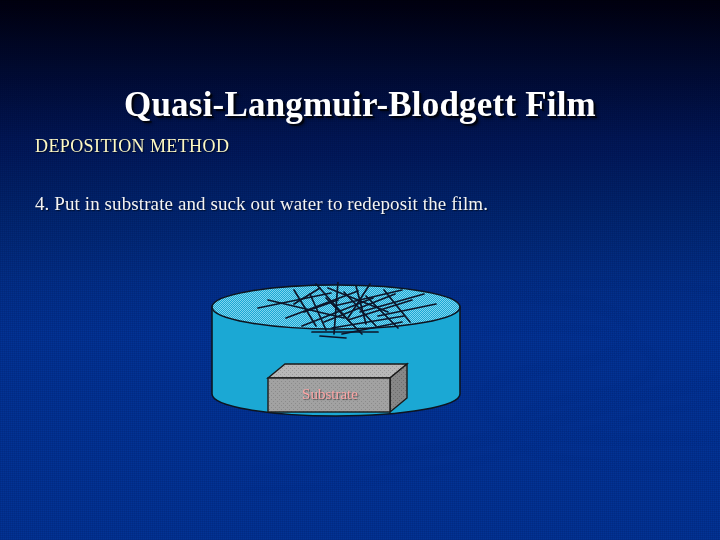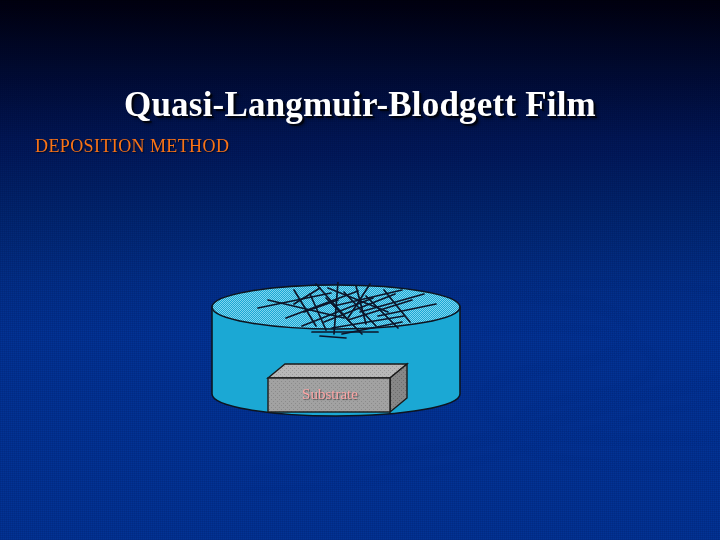--- a/index.html
+++ b/index.html
@@ -48,21 +48,21 @@
     color:#ffffff;
     letter-spacing:.2px;
     text-shadow:2px 2px 0 rgba(0,0,0,.65), 3px 3px 3px rgba(0,0,0,.45);
     white-space:nowrap;
     margin-top:45px;
   }
 
   
   #subhead{
     position:absolute;left:35px;top:136px;
-    font-size:18px;color:#f97316;
+    font-size:18px;color:#fef9c3;
     letter-spacing:.4px;
     text-shadow:1px 1px 1px rgba(0,0,0,.55);
     white-space:nowrap;
   }
   #step-line{
     position:absolute;left:35px;top:193px;
     font-size:19px;color:#f4f4f4;
     letter-spacing:.1px;
     text-shadow:1px 1px 1px rgba(0,0,0,.55);
     white-space:nowrap;
@@ -121,20 +121,21 @@
         <path d="M 230,472 C 330,470 430,455 520,430 C 610,405 670,388 720,382" stroke-width="14" opacity=".9"></path>
         <path d="M 210,492 C 320,492 420,478 512,452 C 604,426 668,408 720,402" stroke-width="9" opacity=".6"></path>
         <path d="M 400,298 C 480,286 560,280 640,284 C 690,286 712,290 720,292" stroke-width="9" opacity=".55"></path>
       </g>
     </svg>
   </div>
 
   <div id="title">Quasi-Langmuir-Blodgett Film</div>
 
   <div id="subhead">DEPOSITION METHOD</div>
+  <div id="step-line">4.  Put in substrate and suck out water to redeposit the film.</div>
 
   <div id="diagram">
     <svg width="280" height="158" viewBox="0 0 280 158" xmlns="http://www.w3.org/2000/svg">
       <defs>
         <pattern id="surfdither" width="2" height="2" patternUnits="userSpaceOnUse">
           <rect width="2" height="2" fill="#1ba8d4"></rect>
           <rect x="0" y="0" width="1" height="1" fill="#7fd5ef"></rect>
           <rect x="1" y="1" width="1" height="1" fill="#7fd5ef"></rect>
         </pattern>
         <pattern id="graydot" width="4" height="4" patternUnits="userSpaceOnUse">

